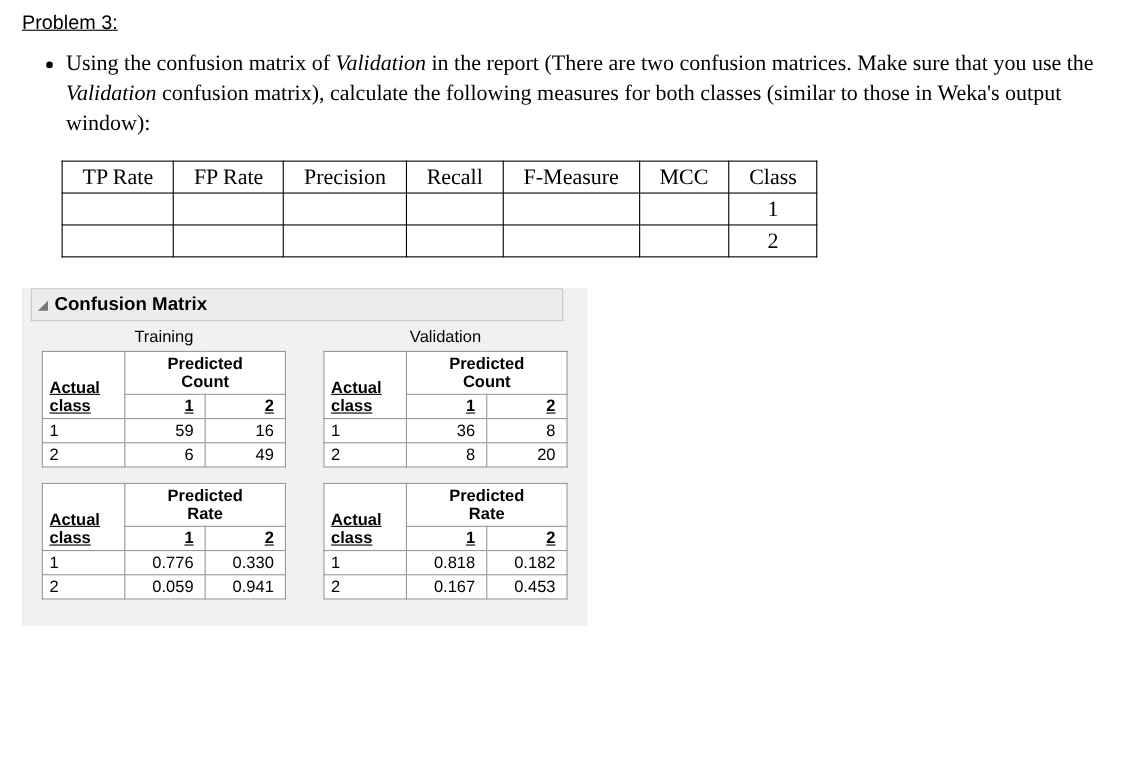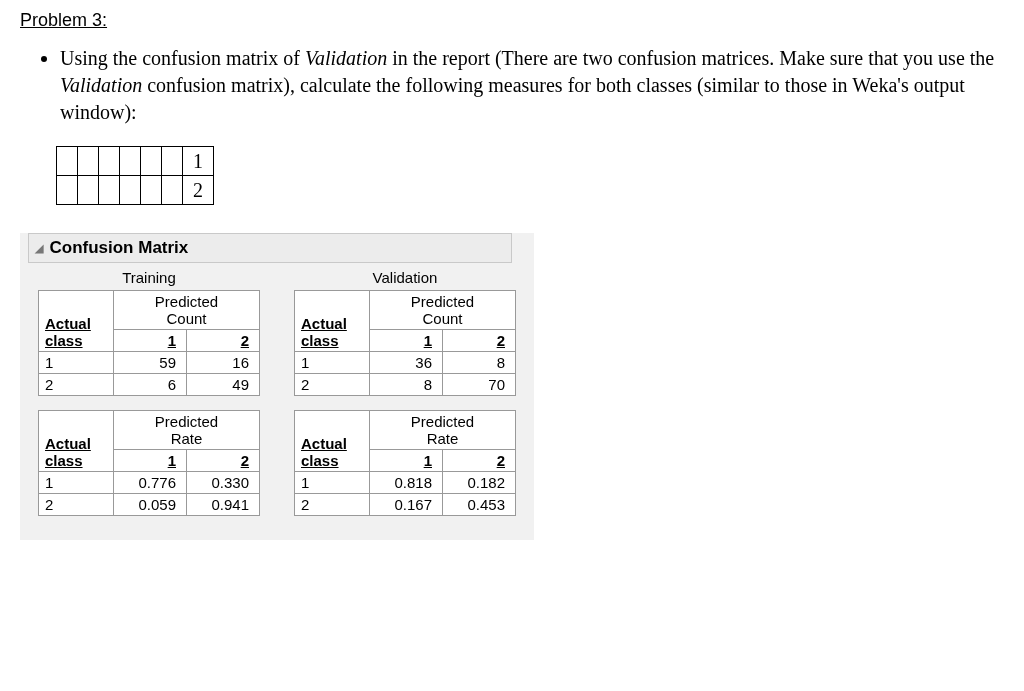--- a/index.html
+++ b/index.html
@@ -86,37 +86,46 @@
   }
   table.cm td, table.cm th {
     border: 1px solid #999;
     padding: 2px 4px;
     font-size: 15px;
     font-weight: normal;
   }
   table.cm .hdr { font-weight: bold; background: #fff; text-decoration: underline; }
   table.cm .ac { width: 64px; text-align: left; padding-left: 6px; }
   table.cm .num { text-align: right; padding-right: 10px; width: 58px; }
-  table.cm .pred-label { text-align: center; font-weight: normal; }
+  table.cm .pred-label { text-align: center; font-weight: bold; }
 </style>
 </head>
 <body>
 
 
 
 <div class="problem-title">Problem 3:</div>
 
 <ul class="bullet">
   <li>
     <span>Using the confusion matrix of </span><span class="ital">Validation</span><span> in the report (There are two confusion matrices. Make sure that you use the </span><span class="ital">Validation</span><span> confusion matrix), calculate the following measures for both classes (similar to those in Weka's output window):</span>
   </li>
 </ul>
 
 <table class="measures">
   <tbody>
+      <tr>
+    <th>TP Rate</th>
+    <th>FP Rate</th>
+    <th>Precision</th>
+    <th>Recall</th>
+    <th>F-Measure</th>
+    <th>MCC</th>
+    <th>Class</th>
+  </tr>
   <tr>
     <td></td>
     <td></td>
     <td></td>
     <td></td>
     <td></td>
     <td></td>
     <td>1</td>
   </tr>
   <tr>
@@ -220,21 +229,21 @@
           <td class="hdr num">2</td>
         </tr>
         <tr>
           <td class="ac">1</td>
           <td class="num">36</td>
           <td class="num">8</td>
         </tr>
         <tr>
           <td class="ac">2</td>
           <td class="num">8</td>
-          <td class="num">70</td>
+          <td class="num">20</td>
         </tr>
       </tbody>
         </table>
 
       <table class="cm">
         <tbody>
             <tr>
           <td class="hdr ac" rowspan="2" style="vertical-align:bottom;">
             <div>Actual</div>
             <div>class</div>

